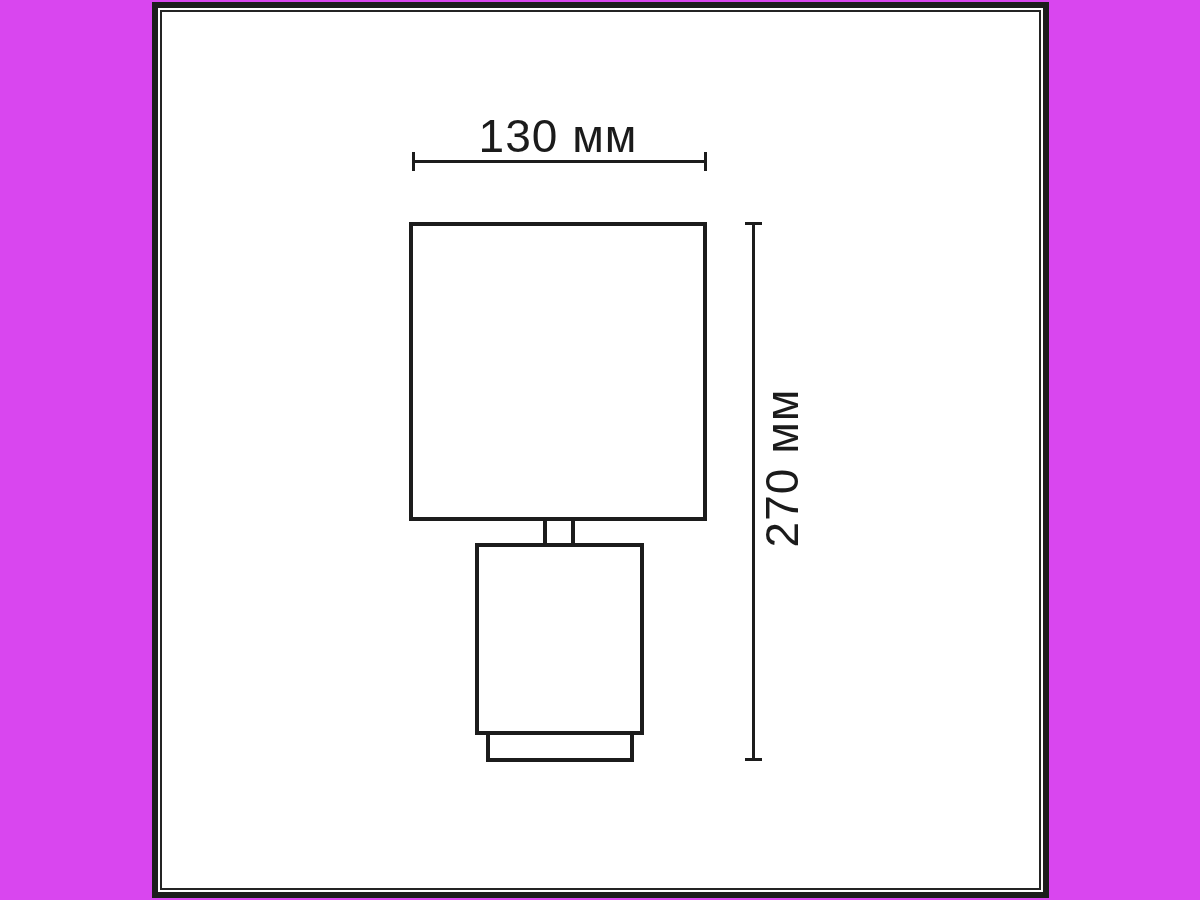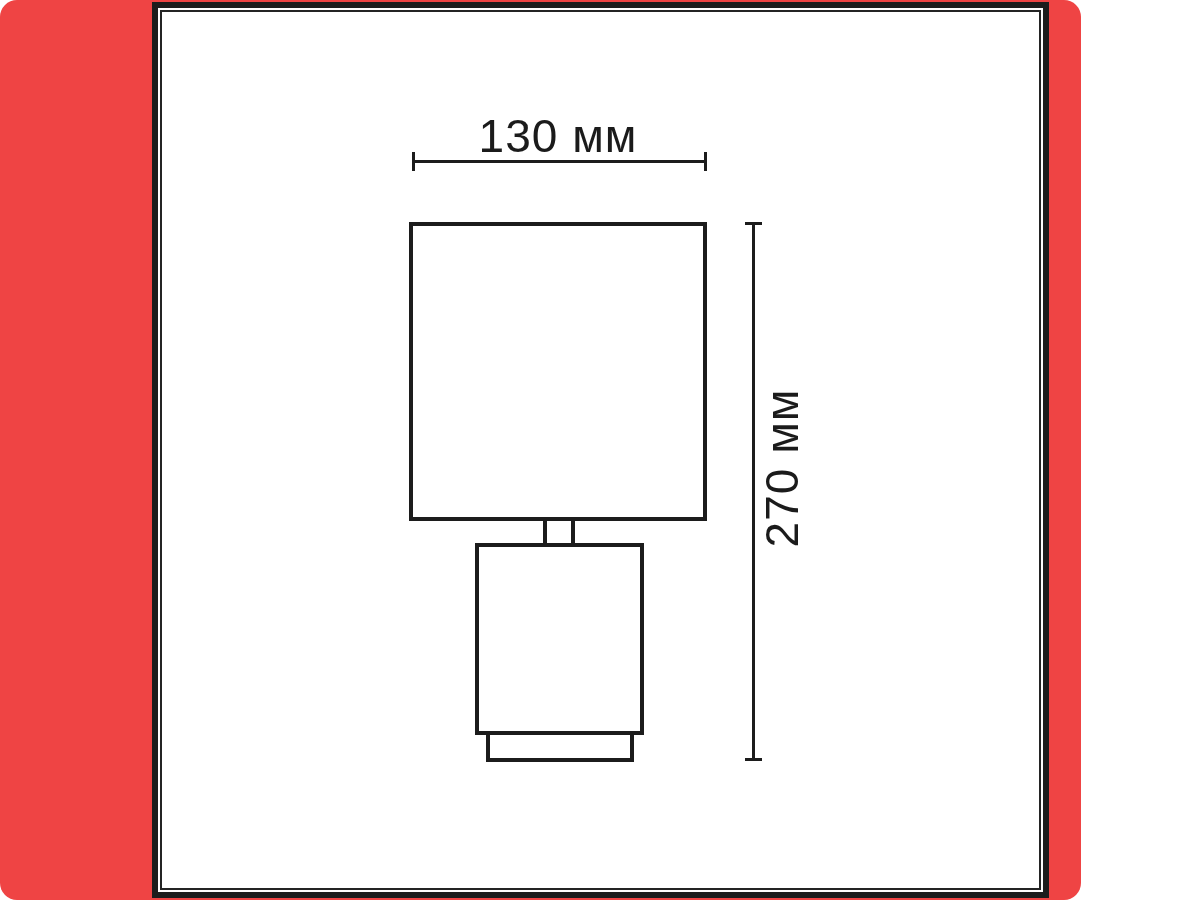--- a/index.html
+++ b/index.html
@@ -2,26 +2,25 @@
 <html><head>
 <meta charset="utf-8">
 <style>
   html, body {
     margin: 0;
     padding: 0;
     background: #ffffff;
   }
   .canvas {
     position: relative;
-    width: 1081px;
+    width: 1200px;
     height: 900px;
-    background: #ef4444;
+    background: #d946ef;
     overflow: hidden;
     font-family: "Liberation Sans", sans-serif;
-    border-radius: 17px;
   }
 
   
   .frame {
     position: absolute;
     left: 152px;
     top: 2px;
     width: 897px;
     height: 896px;
     border: 6px solid #1d1d1d;

